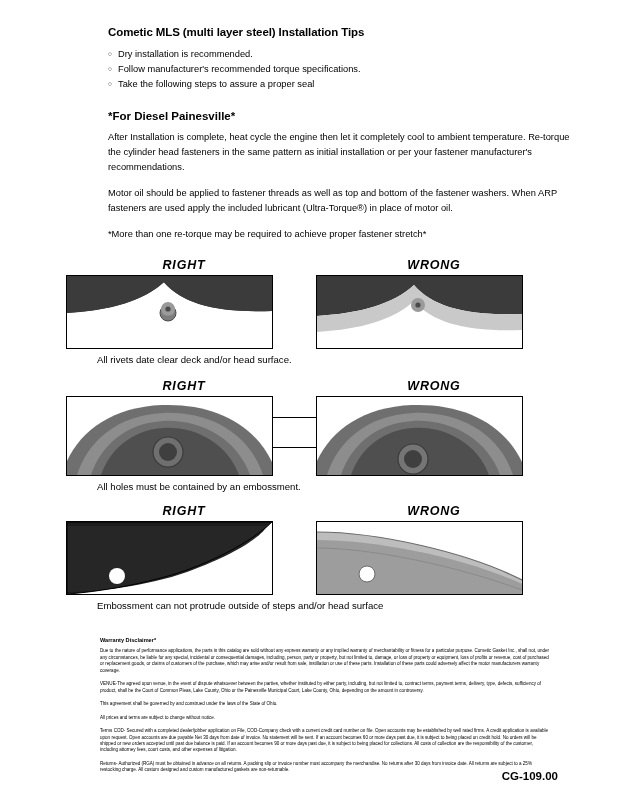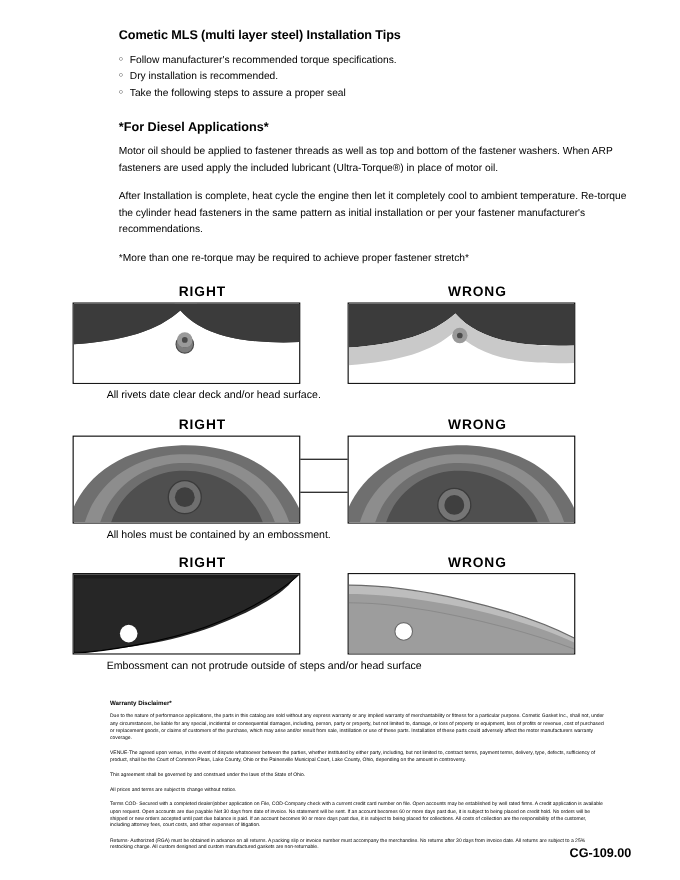--- a/index.html
+++ b/index.html
@@ -92,20 +92,21 @@
     margin: 16px 0 0 0;
     position: relative;
   }
   .figrow {
     display: flex;
     justify-content: center;
     gap: 14px;
   }
   .figcol {
     width: 236px;
+    font-style: italic;
   }
   .figlabel {
     text-align: center;
     font-size: 12.5px;
     font-weight: bold;
     letter-spacing: 0.8px;
     margin-bottom: 3px;
   }
   .figbox {
     width: 205px;
@@ -161,45 +162,45 @@
   }
   .warranty p {
     font-size: 4.55px;
     line-height: 1.42;
     margin: 0 0 7px 0;
     text-align: left;
   }
 
   .docnum {
     position: absolute;
-    right: 44px;
+    right: 60px;
     bottom: 18px;
     font-size: 11.5px;
     font-weight: bold;
   }
 </style>
 </head>
 <body>
 
 <div class="page">
 
   <h1 class="title">Cometic MLS (multi layer steel) Installation Tips</h1>
 
   <ul class="bullets">
+    <li>Dry installation is recommended.</li>
     <li>Follow manufacturer's recommended torque specifications.</li>
-    <li>Dry installation is recommended.</li>
     <li>
       <span>Take the following steps to assure a proper seal</span>
     </li>
   </ul>
 
-  <h2 class="subtitle">*For Diesel Applications*</h2>
-
+  <h2 class="subtitle">*For Diesel Painesville*</h2>
+
+  <p class="para">After Installation is complete, heat cycle the engine then let it completely cool to ambient temperature. Re-torque the cylinder head fasteners in the same pattern as initial installation or per your fastener manufacturer's recommendations.</p>
   <p class="para">Motor oil should be applied to fastener threads as well as top and bottom of the fastener washers. When ARP fasteners are used apply the included lubricant (Ultra-Torque®) in place of motor oil.</p>
-  <p class="para">After Installation is complete, heat cycle the engine then let it completely cool to ambient temperature. Re-torque the cylinder head fasteners in the same pattern as initial installation or per your fastener manufacturer's recommendations.</p>
   <p class="note">*More than one re-torque may be required to achieve proper fastener stretch*</p>
 
   <div class="figures">
 
     <div class="figrow">
       <div class="figcol">
         <div class="figlabel">RIGHT</div>
         <div class="figbox">
           <svg width="205" height="72" viewBox="0 0 205 72">
             <rect x="0" y="0" width="205" height="72" fill="#ffffff"></rect>

